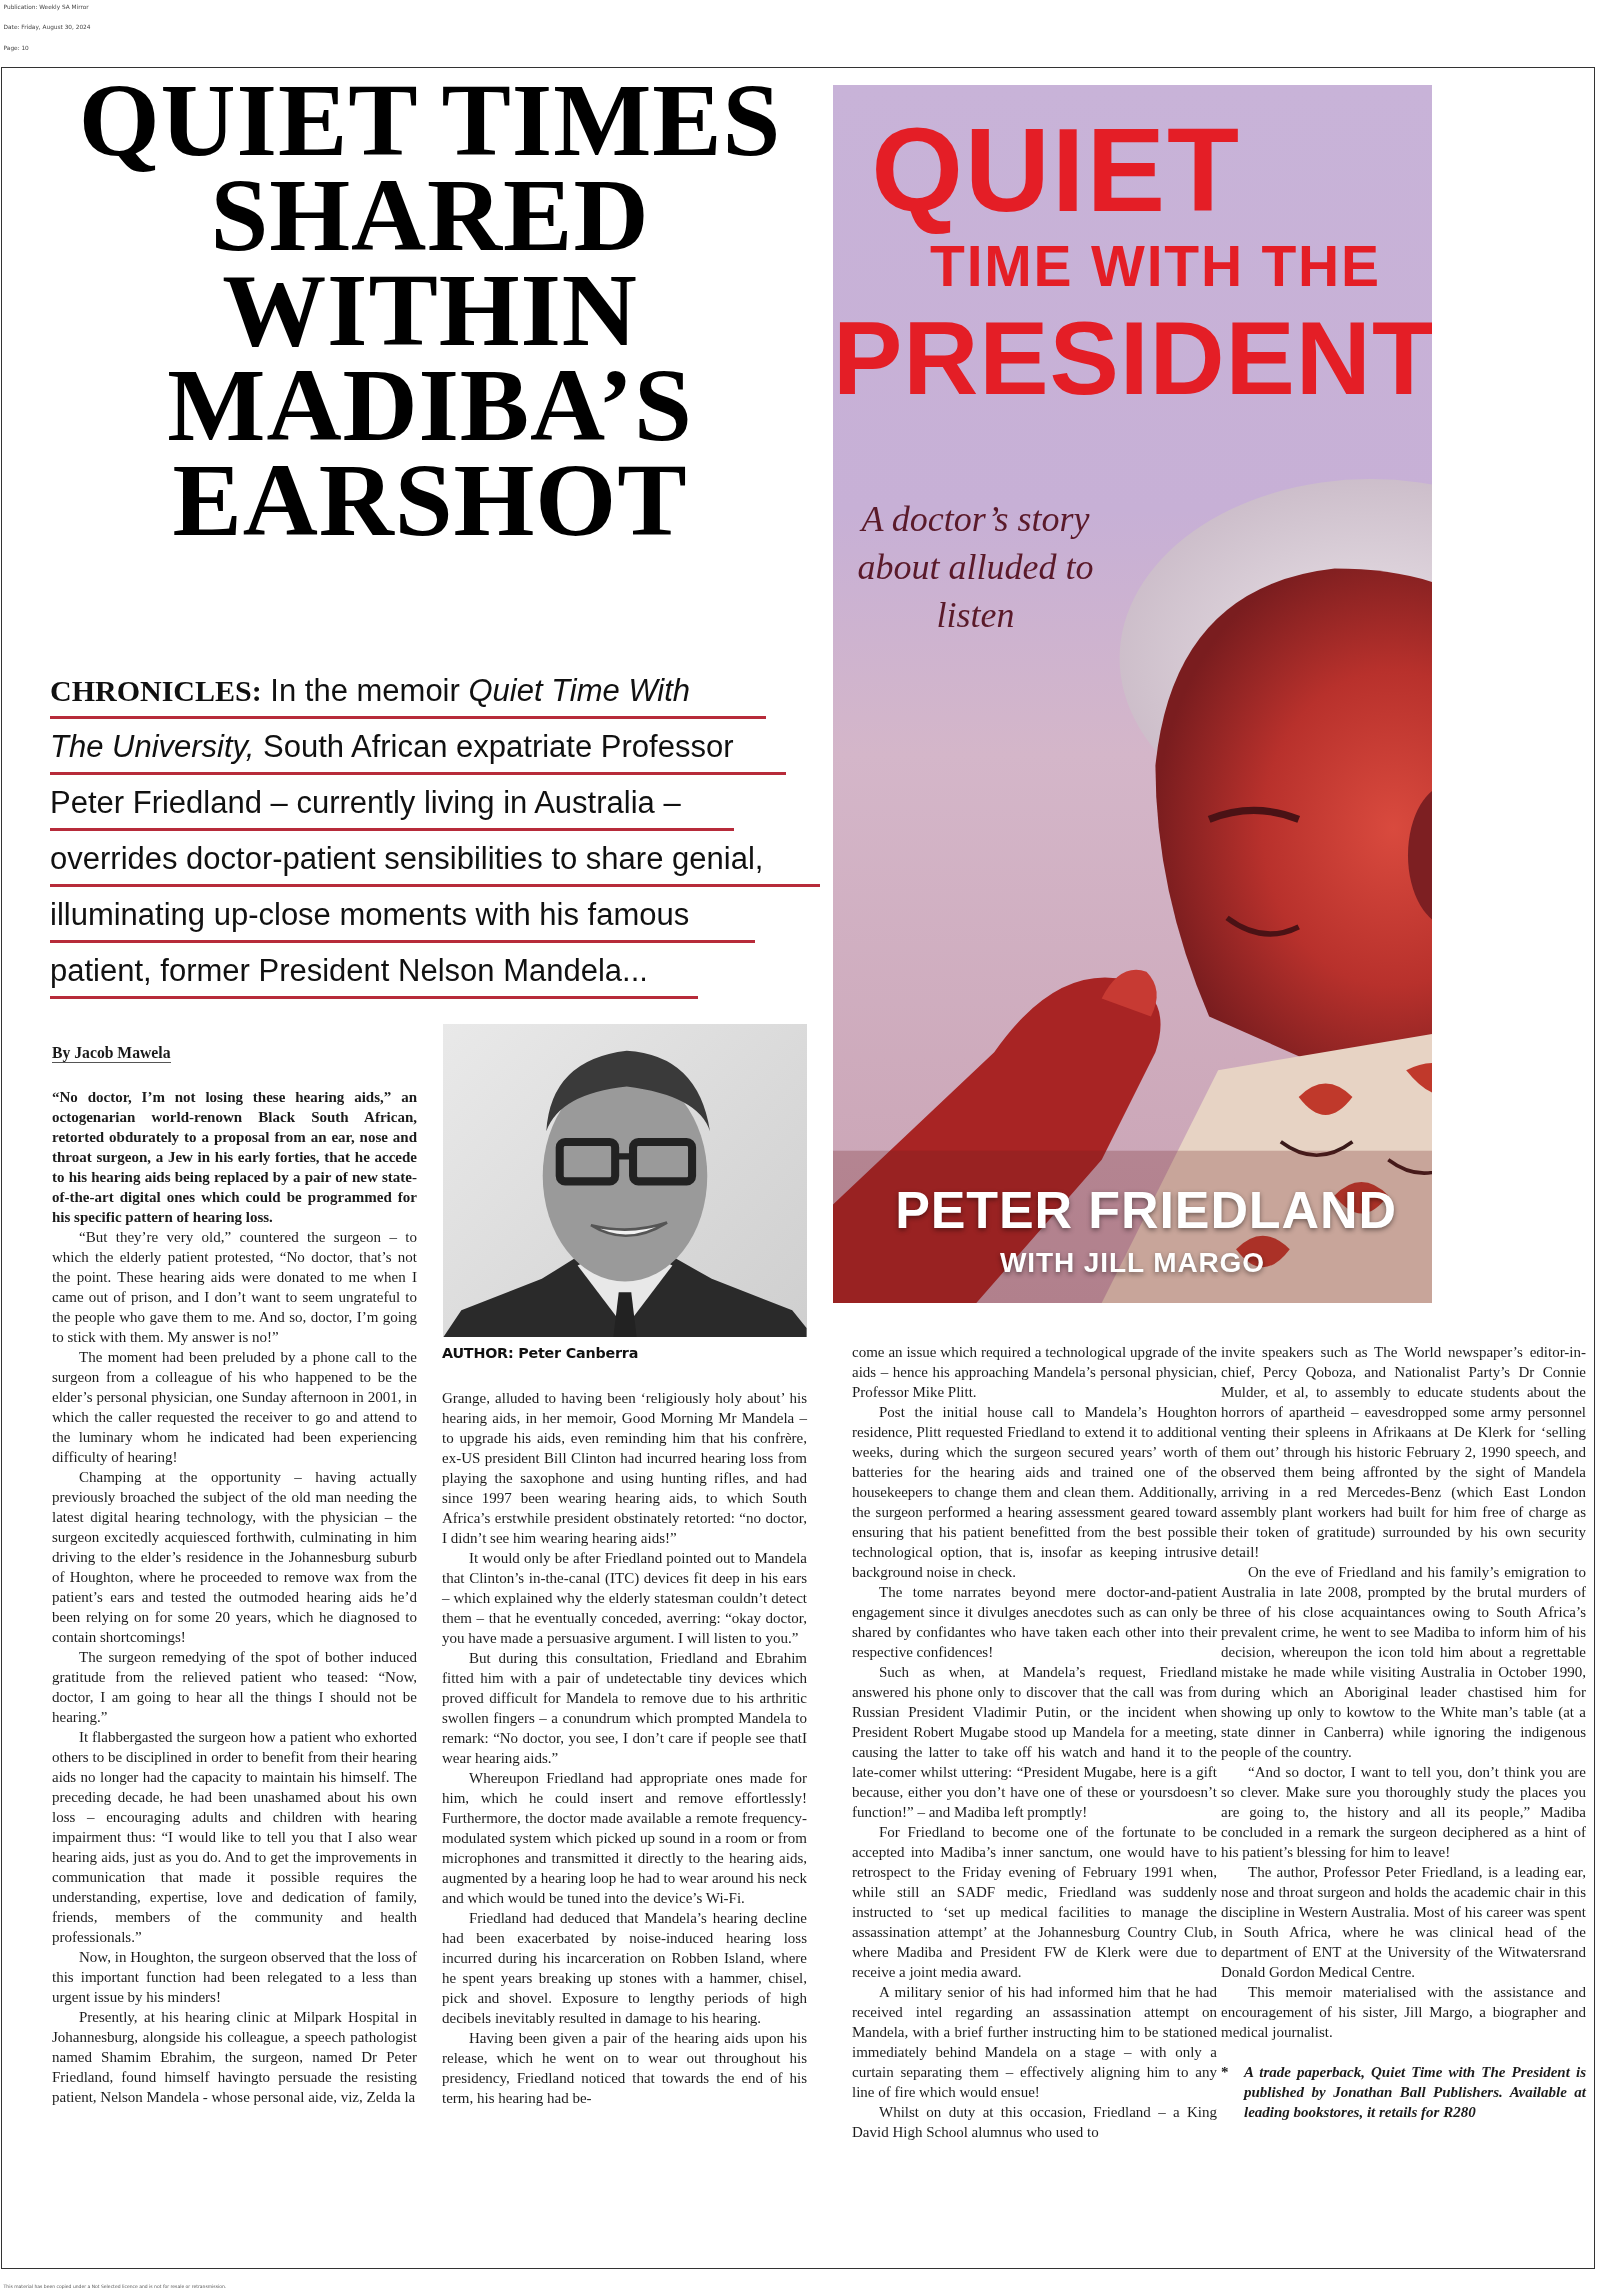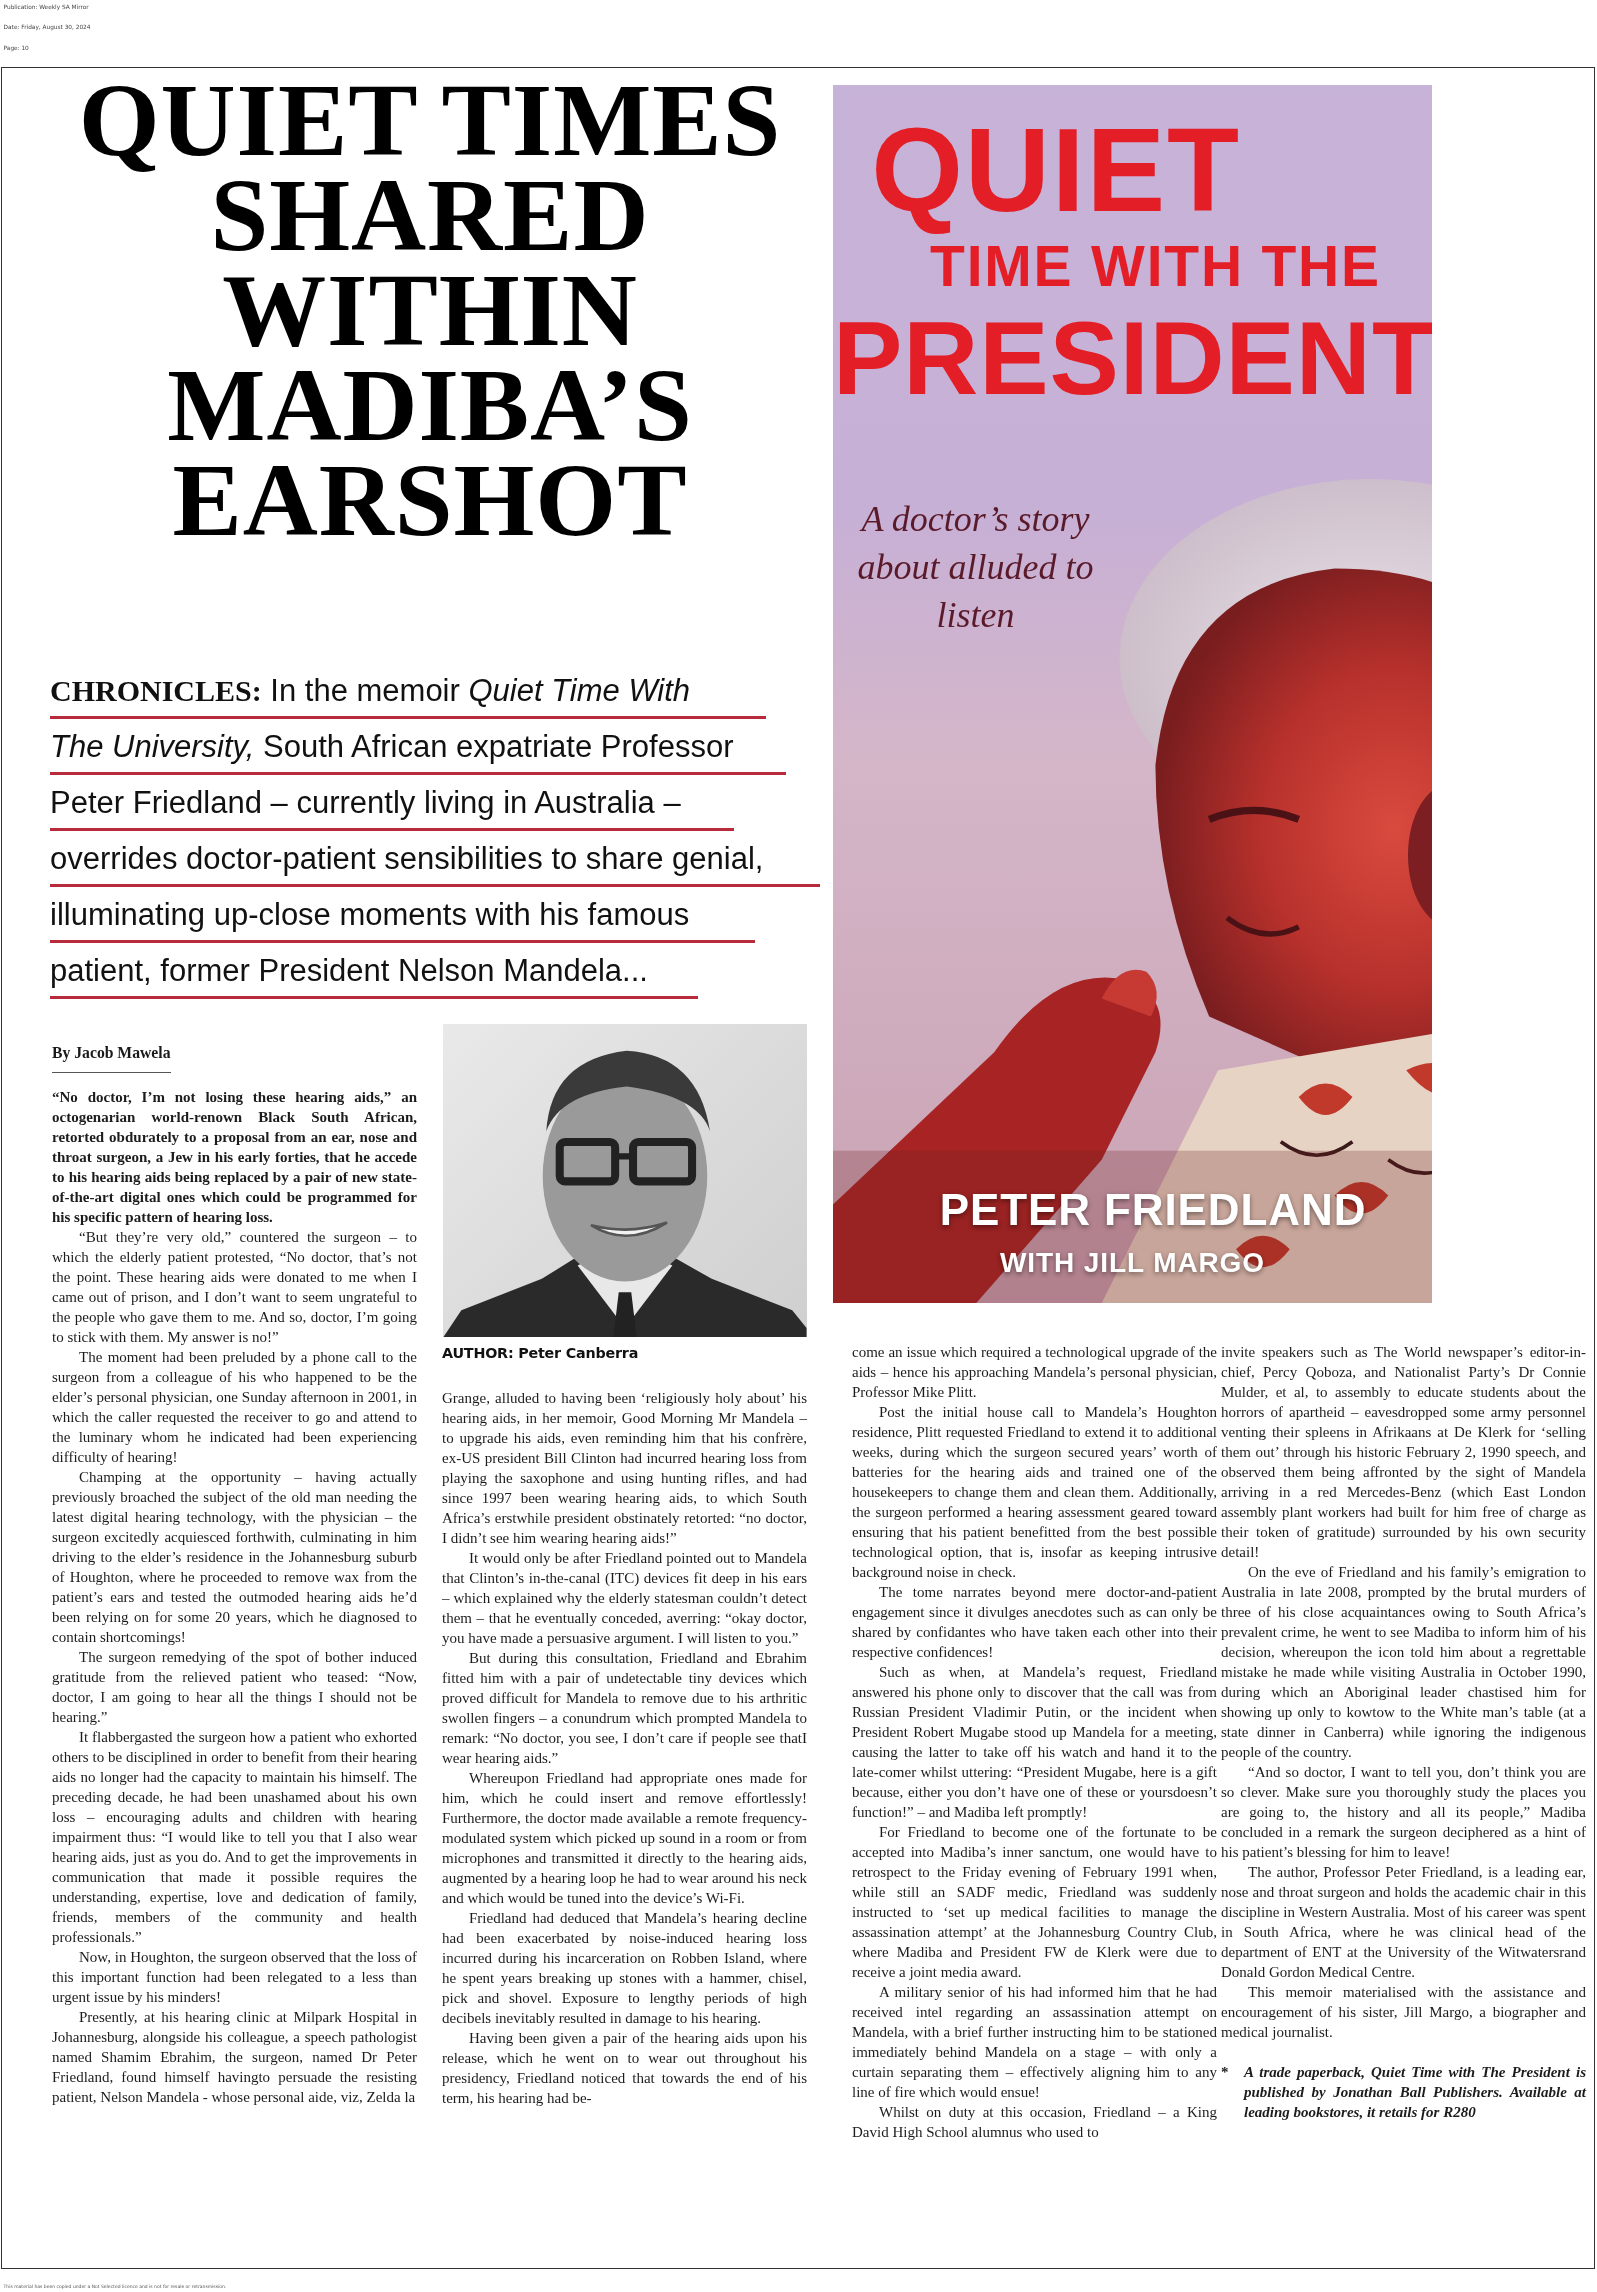--- a/index.html
+++ b/index.html
@@ -15,21 +15,21 @@
 
   .headline { position: absolute; left: 36px; top: 72px; width: 788px; text-align: center; font-family: "Liberation Serif", serif; font-weight: 700; font-size: 104px; line-height: 95px; letter-spacing: 0.9px; color: #000; }
   .headline .hl-line { display: block; }
 
   .standfirst { position: absolute; left: 50px; top: 665px; width: 770px; font-family: "Liberation Sans", sans-serif; font-size: 31px; color: #111; }
   .standfirst .sf-line { display: block; height: 56px; line-height: 52px; position: relative; white-space: nowrap; }
   .standfirst .sf-line::after { content: ""; position: absolute; left: 0; bottom: 1.8px; height: 3.6px; background: #b72b3a; width: var(--w); }
   .standfirst .kicker { font-family: "Liberation Serif", serif; font-weight: 700; font-size: 30px; }
   .standfirst em { font-style: italic; }
 
-  .byline { position: absolute; left: 52px; top: 1044px; font-weight: 700; font-size: 15.7px; padding-bottom: 10px; border-bottom: 1.8px solid #555; }
+  .byline { position: absolute; left: 52px; top: 1044px; font-weight: 700; font-size: 15.7px; padding-bottom: 0; border-bottom: 1.8px solid #555; }
 
   .col { position: absolute; font-family: "Liberation Serif", serif; font-size: 15px; line-height: 20px; text-align: justify; color: #1c1c1c; }
   .col p { margin: 0; text-indent: 27px; }
   .col p.no-indent { text-indent: 0; }
   .col p.lead { font-weight: 700; text-indent: 0; }
   .col1 { left: 52px; top: 1087px; width: 365px; }
   .col2 { left: 442px; top: 1388px; width: 365px; }
   .col3 { left: 831px; top: 1342px; width: 365px; margin-left: 21px; }
   .col4 { left: 1221px; top: 1342px; width: 365px; }
 
@@ -37,21 +37,21 @@
   .footnote .star { width: 23px; flex: 0 0 23px; font-style: normal; }
 
   .author-photo { position: absolute; left: 443px; top: 1024px; width: 364px; height: 313px; background: linear-gradient(135deg, #e9e9e9 0%, #d9d9d9 60%, #cfcfcf 100%); overflow: hidden; }
   .author-caption { position: absolute; left: 442px; top: 1345px; font-family: "DejaVu Sans", sans-serif; font-weight: 700; font-size: 14.3px; color: #111; letter-spacing: -0.2px; }
 
   .cover { position: absolute; left: 833px; top: 85px; width: 599px; height: 1218px; overflow: hidden; background: linear-gradient(180deg, #c8b3d8 0%, #c7b0d6 35%, #d4b6c9 55%, #c9a2b2 100%); }
   .cover .c-quiet { position: absolute; left: 0; width: 100%; top: 27px; text-align: center; font-family: "Liberation Sans", sans-serif; font-weight: 700; font-size: 118px; line-height: 116px; color: #e41e26; letter-spacing: 1.8px; padding-left: 9px; box-sizing: border-box; margin-left: -81px; }
   .cover .c-twt { position: absolute; left: 0; width: 100%; top: 150px; text-align: center; font-family: "Liberation Sans", sans-serif; font-weight: 700; font-size: 57px; line-height: 63px; color: #e41e26; letter-spacing: 1.8px; padding-left: 46px; box-sizing: border-box; }
   .cover .c-pres { position: absolute; left: 0; width: 100%; top: 215px; text-align: center; font-family: "Liberation Sans", sans-serif; font-weight: 700; font-size: 104px; line-height: 116px; color: #e41e26; letter-spacing: 0.9px; }
   .cover .c-tag { position: absolute; left: 12.5px; top: 410px; width: 260px; text-align: center; font-family: "Liberation Serif", serif; font-style: italic; font-size: 36px; line-height: 48px; color: #5a1a2a; }
-  .cover .c-author { position: absolute; left: 0; width: 100%; top: 1097px; text-align: center; font-family: "Liberation Sans", sans-serif; font-weight: 700; font-size: 44px; line-height: 56px; color: #fff; letter-spacing: 0.9px; text-shadow: 0 1.8px 5.4px rgba(0,0,0,0.45); padding-left: 27px; box-sizing: border-box; margin-left: 7px; }
+  .cover .c-author { position: absolute; left: 0; width: 100%; top: 1097px; text-align: center; font-family: "Liberation Sans", sans-serif; font-weight: 700; font-size: 52px; line-height: 56px; color: #fff; letter-spacing: 0.9px; text-shadow: 0 1.8px 5.4px rgba(0,0,0,0.45); padding-left: 27px; box-sizing: border-box; }
   .cover .c-with { position: absolute; left: 0; width: 100%; top: 1155px; text-align: center; font-family: "Liberation Sans", sans-serif; font-weight: 700; font-size: 28px; line-height: 45px; color: #fff; letter-spacing: 0.9px; text-shadow: 0 1.8px 5.4px rgba(0,0,0,0.45); box-sizing: border-box; }
   .cover svg { position: absolute; left: 0; top: 0; }
 </style>
 </head>
 <body>
 
 <div class="meta pub">Publication: Weekly SA Mirror</div>
 <div class="meta date">Date: Friday, August 30, 2024</div>
 <div class="meta page">Page: 10</div>
 

